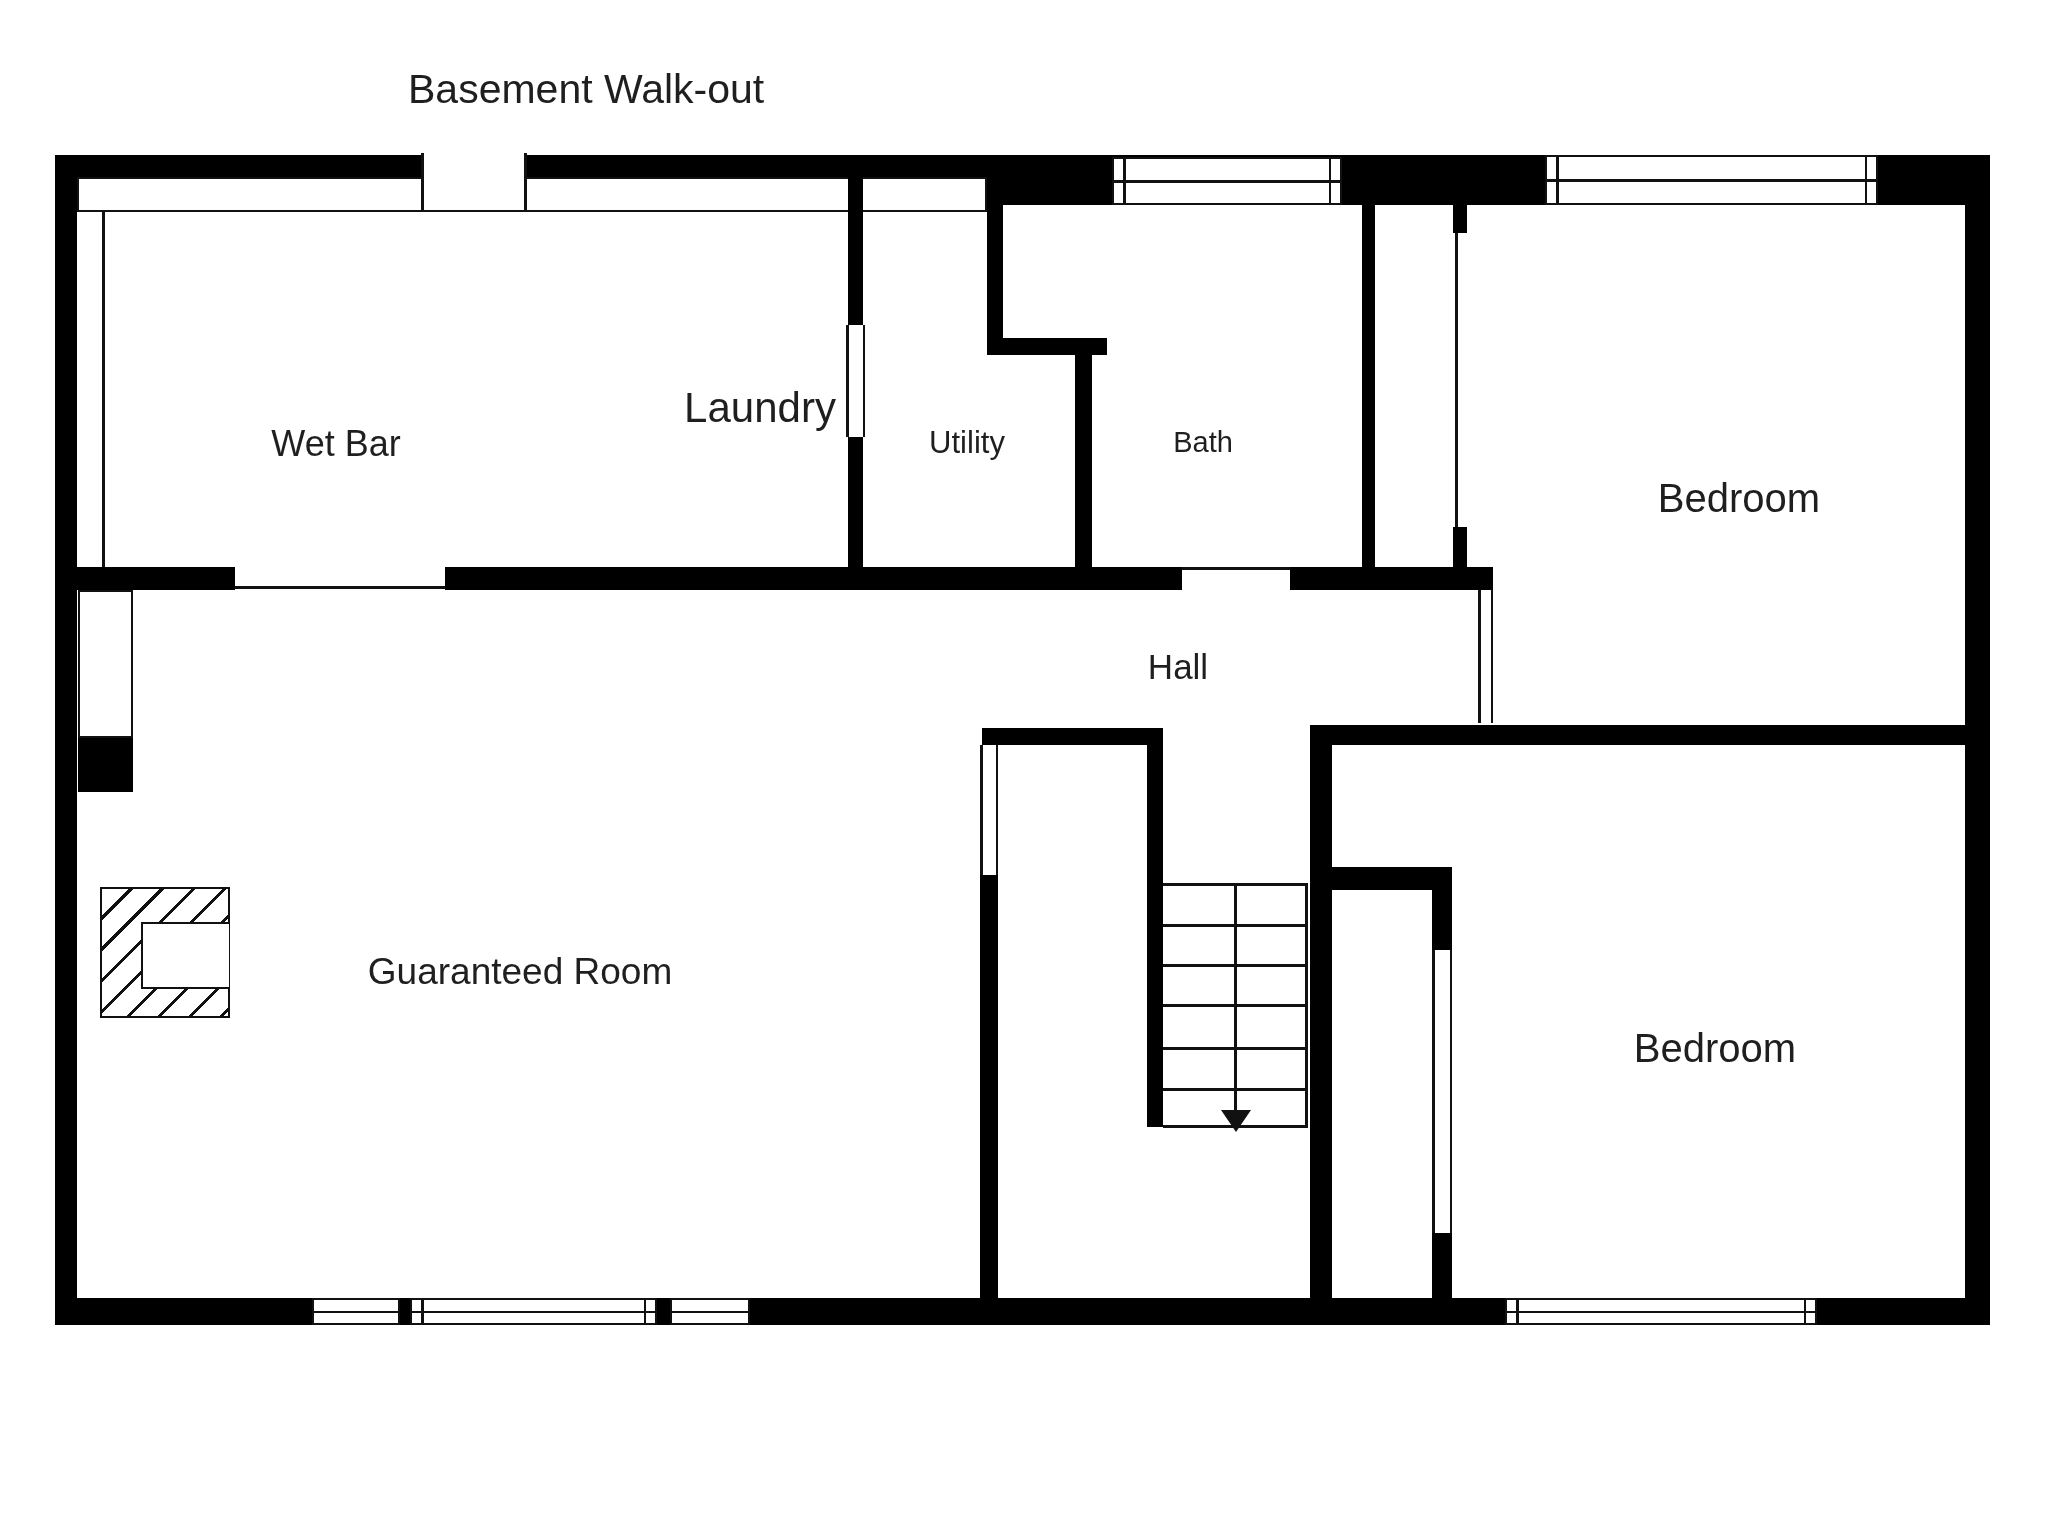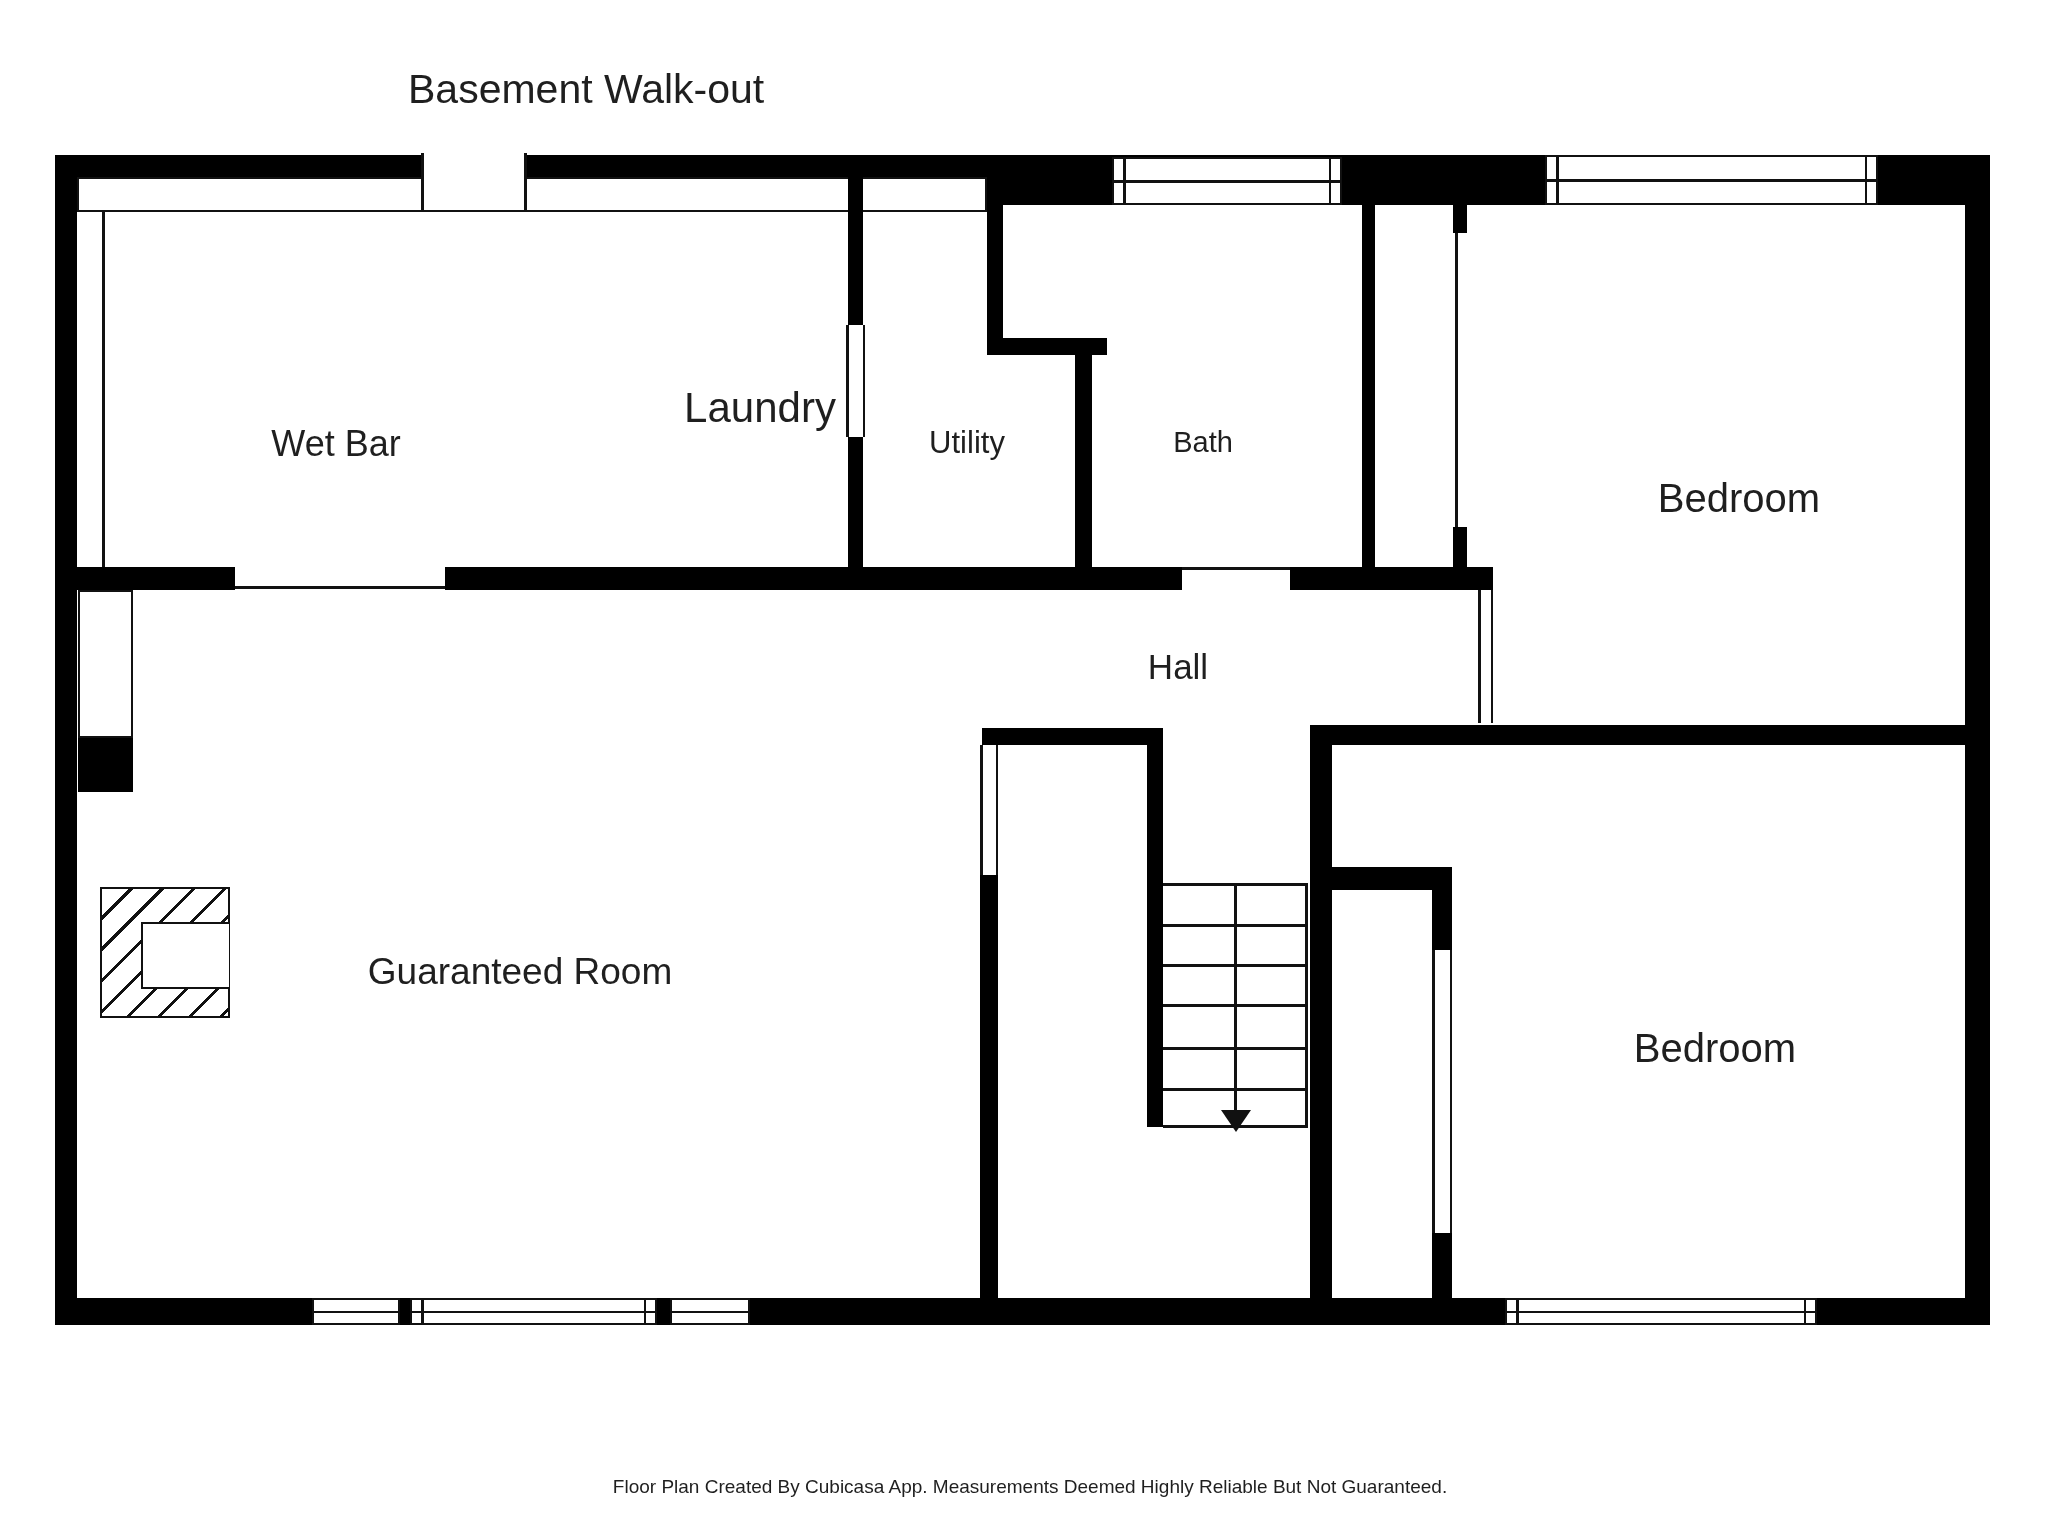--- a/index.html
+++ b/index.html
@@ -143,15 +143,14 @@
 
   <div class="label" style="left:328px;top:444px;font-size:36px;margin-left:8px;">Wet Bar</div>
   <div class="label" style="left:760px;top:408px;font-size:42px;">Laundry</div>
   <div class="label" style="left:967px;top:443px;font-size:31px;">Utility</div>
   <div class="label" style="left:1203px;top:442px;font-size:29px;">Bath</div>
   <div class="label" style="left:1739px;top:498px;font-size:40px;">Bedroom</div>
   <div class="label" style="left:1178px;top:667px;font-size:35px;">Hall</div>
   <div class="label" style="left:520px;top:972px;font-size:37px;">Guaranteed Room</div>
   <div class="label" style="left:1715px;top:1048px;font-size:40px;">Bedroom</div>
 
-  <div class="label" style="left:1030px;top:1487px;font-size:19px;">Floor Plan Created By Cubicasa App. Measurements Deemed Highly Reliable But Not Guaranteed.</div>
 
 </div>
 
 </body></html>

